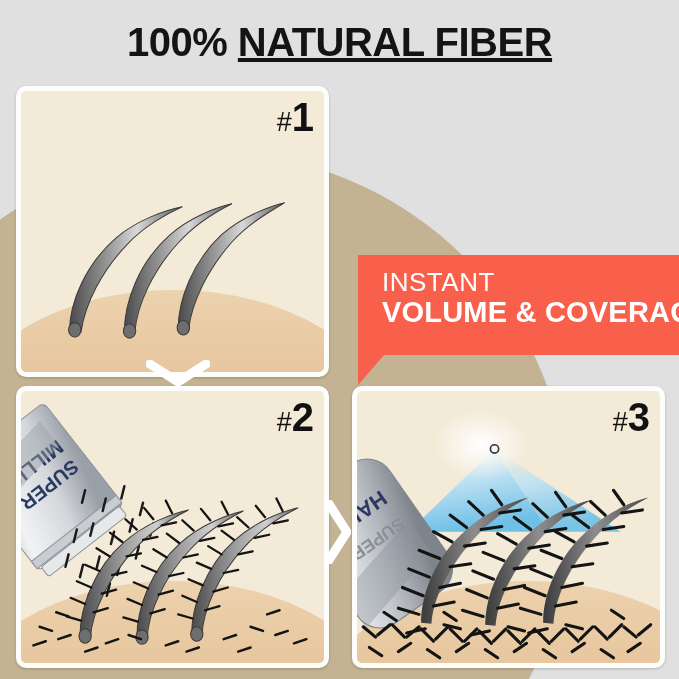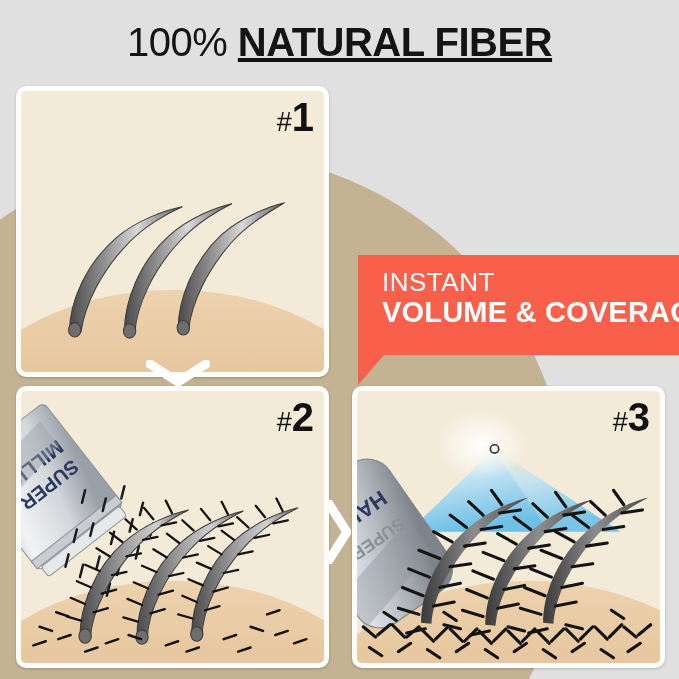--- a/index.html
+++ b/index.html
@@ -24,21 +24,21 @@
   
   .title{
     position:absolute;left:0;top:20px;width:679px;
     text-align:center;
     color:#141414;
     font-size:40px;
     letter-spacing:-0.5px;
     white-space:nowrap;
     z-index:6;
   }
-  .title .light{font-weight:400;}
+  .title .light{font-weight:700;}
   .title .bold{font-weight:700;text-decoration:underline;}
 
   
   .panel{
     position:absolute;
     background:#f4ead8;
     border:5px solid #fdfdfb;
     border-radius:10px;
     box-shadow:0 1px 3px rgba(0,0,0,.20);
     overflow:hidden;

